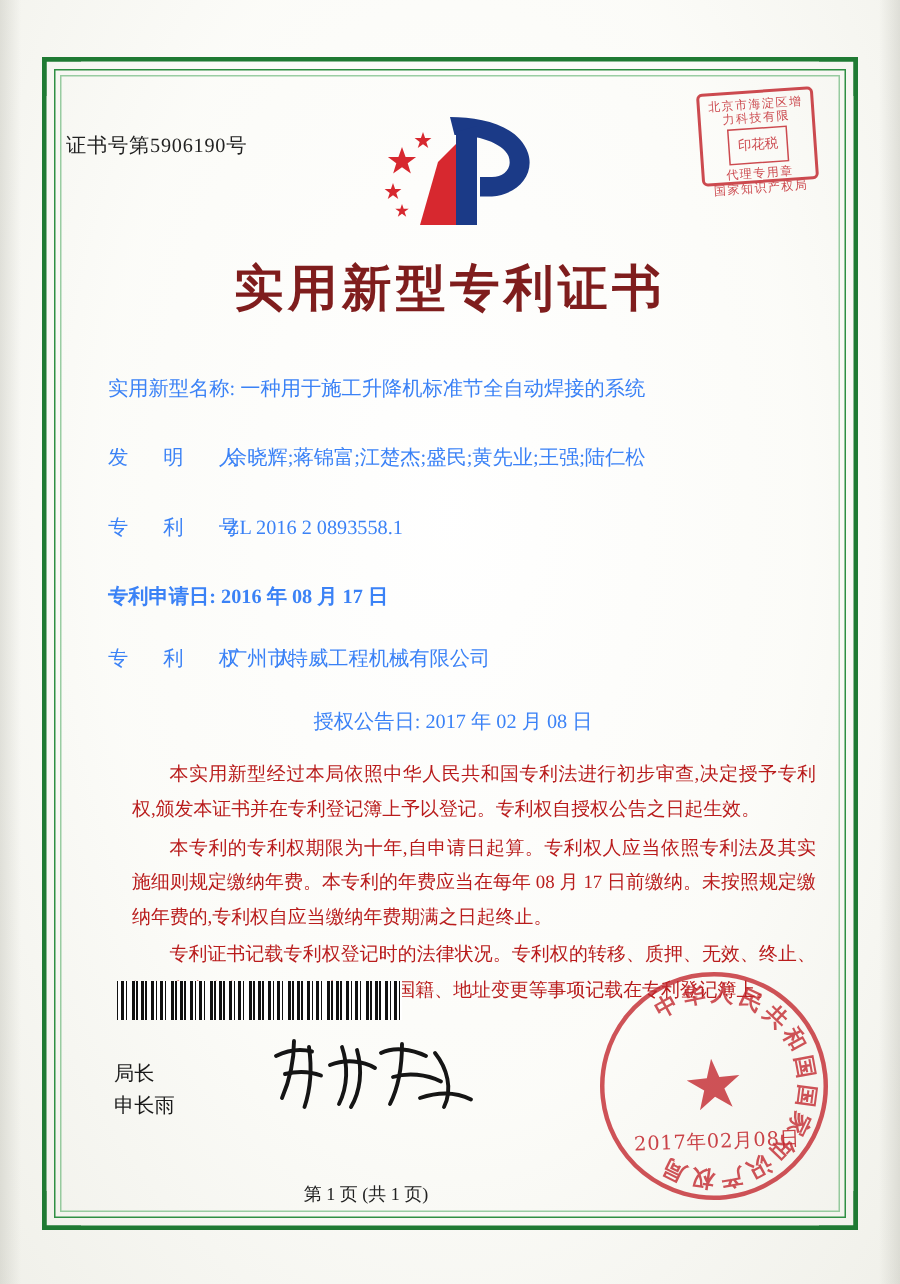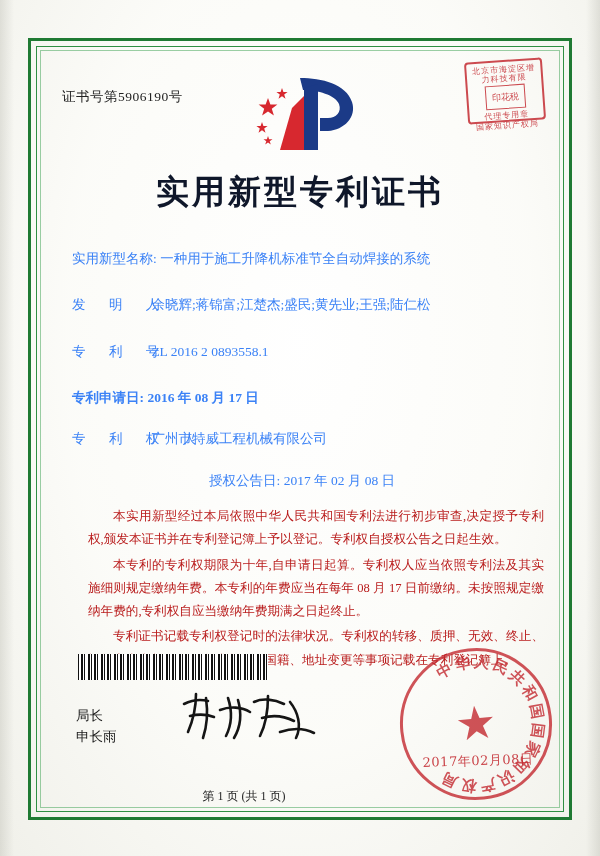--- a/index.html
+++ b/index.html
@@ -59,42 +59,42 @@
     box-sizing: border-box;
   }
   .cc-tl { left: 28px; top: 38px; border-left-width: 3px; border-top-width: 3px; }
   .cc-tr { left: 546px; top: 38px; border-right-width: 3px; border-top-width: 3px; }
   .cc-bl { left: 28px; top: 794px; border-left-width: 3px; border-bottom-width: 3px; }
   .cc-br { left: 546px; top: 794px; border-right-width: 3px; border-bottom-width: 3px; }
 
   
   .cert-number {
     position: absolute;
-    left: 62px; top: 88px;
+    left: 44px; top: 88px;
     font-size: 13.5px;
     letter-spacing: 0.5px;
     color: #222;
     white-space: nowrap;
   }
 
   .logo {
     position: absolute;
     left: 248px; top: 74px;
     width: 110px; height: 86px;
   }
 
   .main-title {
     position: absolute;
     left: 0; top: 170px;
     width: 600px;
     text-align: center;
     font-size: 33px;
     font-weight: bold;
     letter-spacing: 3px;
-    color: #0f172a;
+    color: #7f1d1d;
     font-family: Liberation Serif, serif;
   }
 
   
   .stamp-square {
     position: absolute;
     left: 466px; top: 60px;
     width: 78px; height: 62px;
     border: 2px solid #c2242b;
     border-radius: 4px;

